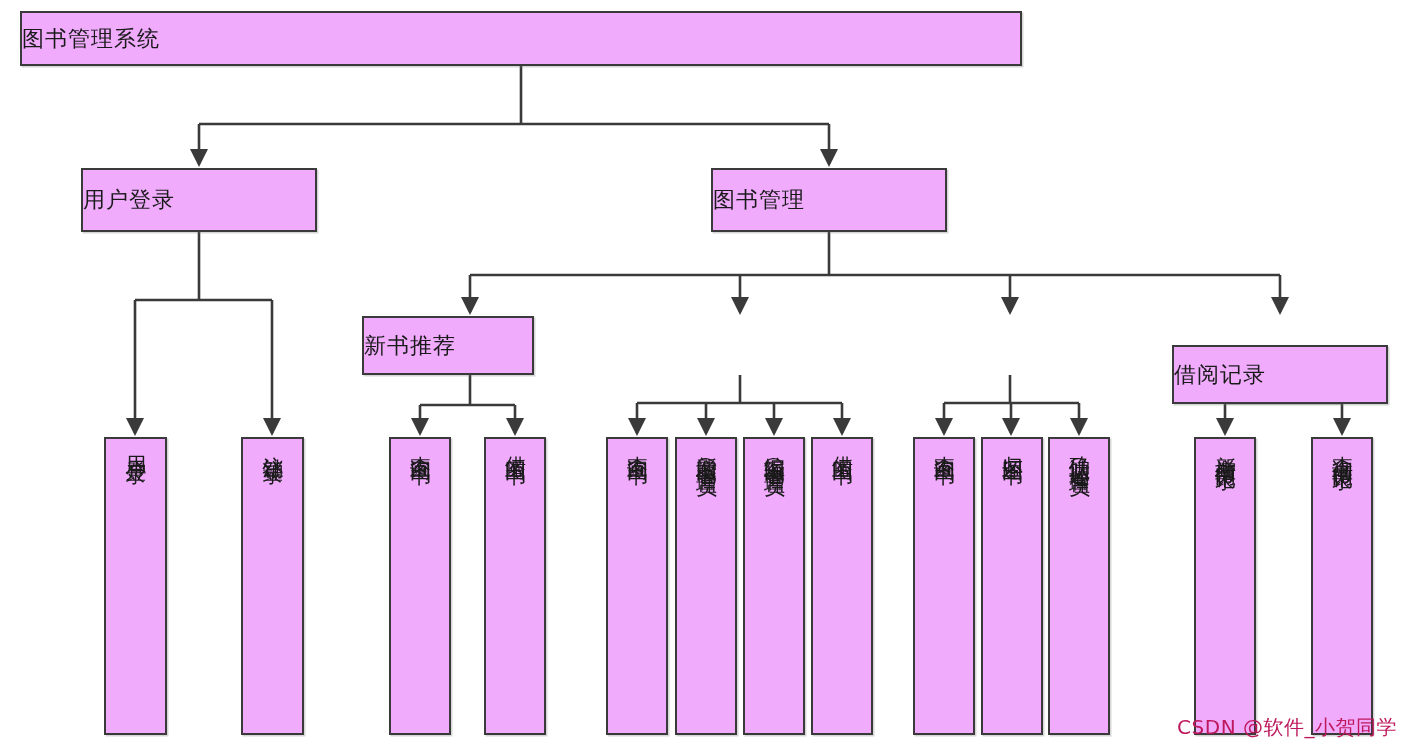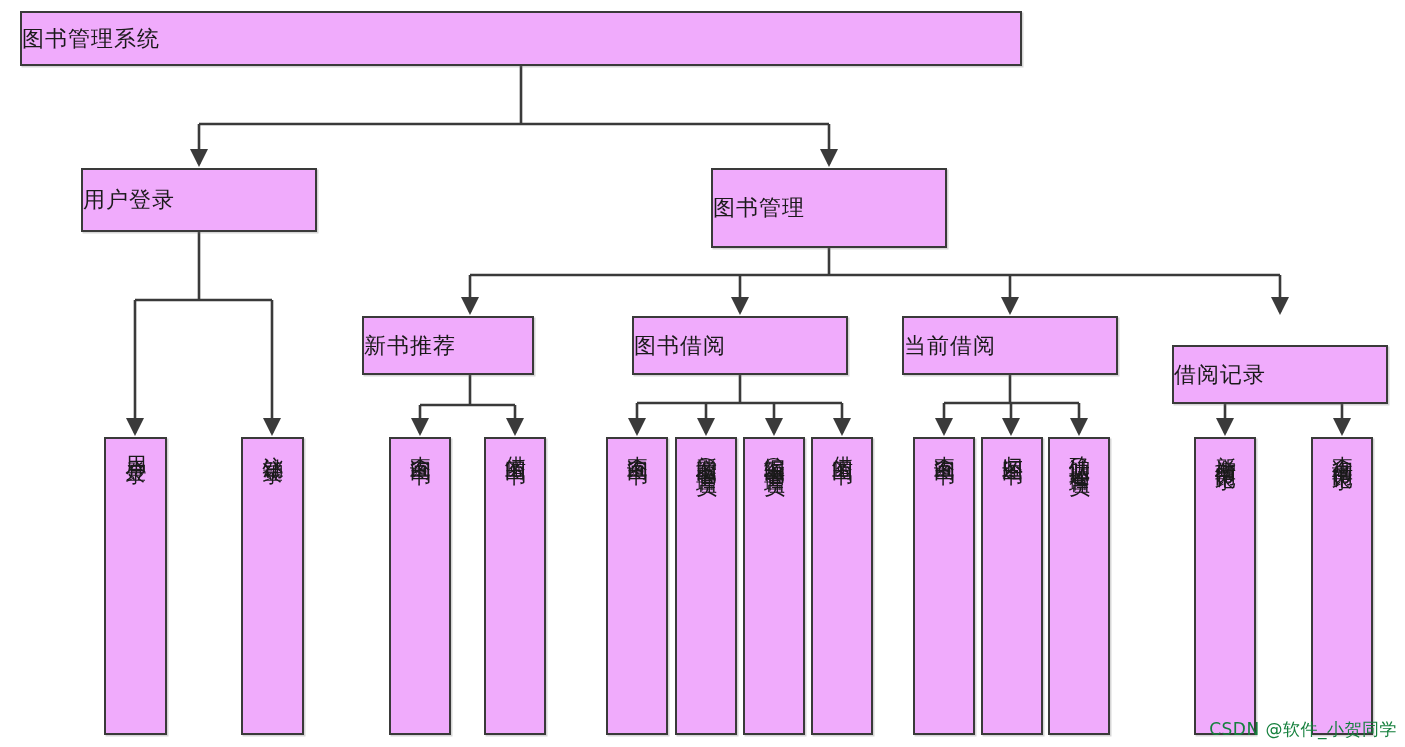--- a/index.html
+++ b/index.html
@@ -64,22 +64,22 @@
     text-orientation: upright;
     font-size: 21px;
     line-height: 1.0;
     letter-spacing: 3px;
     white-space: normal;
   }
   #watermark {
     position: absolute;
     right: 8px;
     bottom: 6px;
-    font-size: 17px;
-    color: #15803d;
+    font-size: 20px;
+    color: #be185d;
     letter-spacing: 0.5px;
     user-select: none;
     white-space: nowrap;
   }
 </style>
 </head>
 <body>
 
 <div id="diagram-root">
 
@@ -138,35 +138,29 @@
   </svg>
 
   <div class="node root horiz" style="left:20px; top:11px; width:1002px; height:55px;">
     <span class="label">图书管理系统</span>
   </div>
 
   <div class="node horiz" style="left:81px; top:168px; width:236px; height:64px;">
     <span class="label">用户登录</span>
   </div>
 
-  <div class="node horiz" style="left:711px; top:168px; width:236px; height:80px;">
+  <div class="node horiz" style="left:711px; top:168px; width:236px; height:64px;">
     <span class="label">图书管理</span>
   </div>
 
   <div class="node horiz" style="left:362px; top:316px; width:172px; height:59px;">
     <span class="label">新书推荐</span>
   </div>
 
-  <div class="node horiz" style="left:632px; top:316px; width:216px; height:59px;">
-    <span class="label">图书借阅</span>
-  </div>
-
-  <div class="node horiz" style="left:902px; top:316px; width:216px; height:59px;">
-    <span class="label">当前借阅</span>
-  </div>
+
 
   <div class="node horiz" style="left:1172px; top:316px; width:216px; height:59px;margin-top:29px;">
     <span class="label">借阅记录</span>
   </div>
 
   <div class="node vert" style="left:104px; top:437px; width:63px; height:298px;">
     <span class="label">用户登录</span>
   </div>
 
   <div class="node vert" style="left:241px; top:437px; width:63px; height:298px;">

